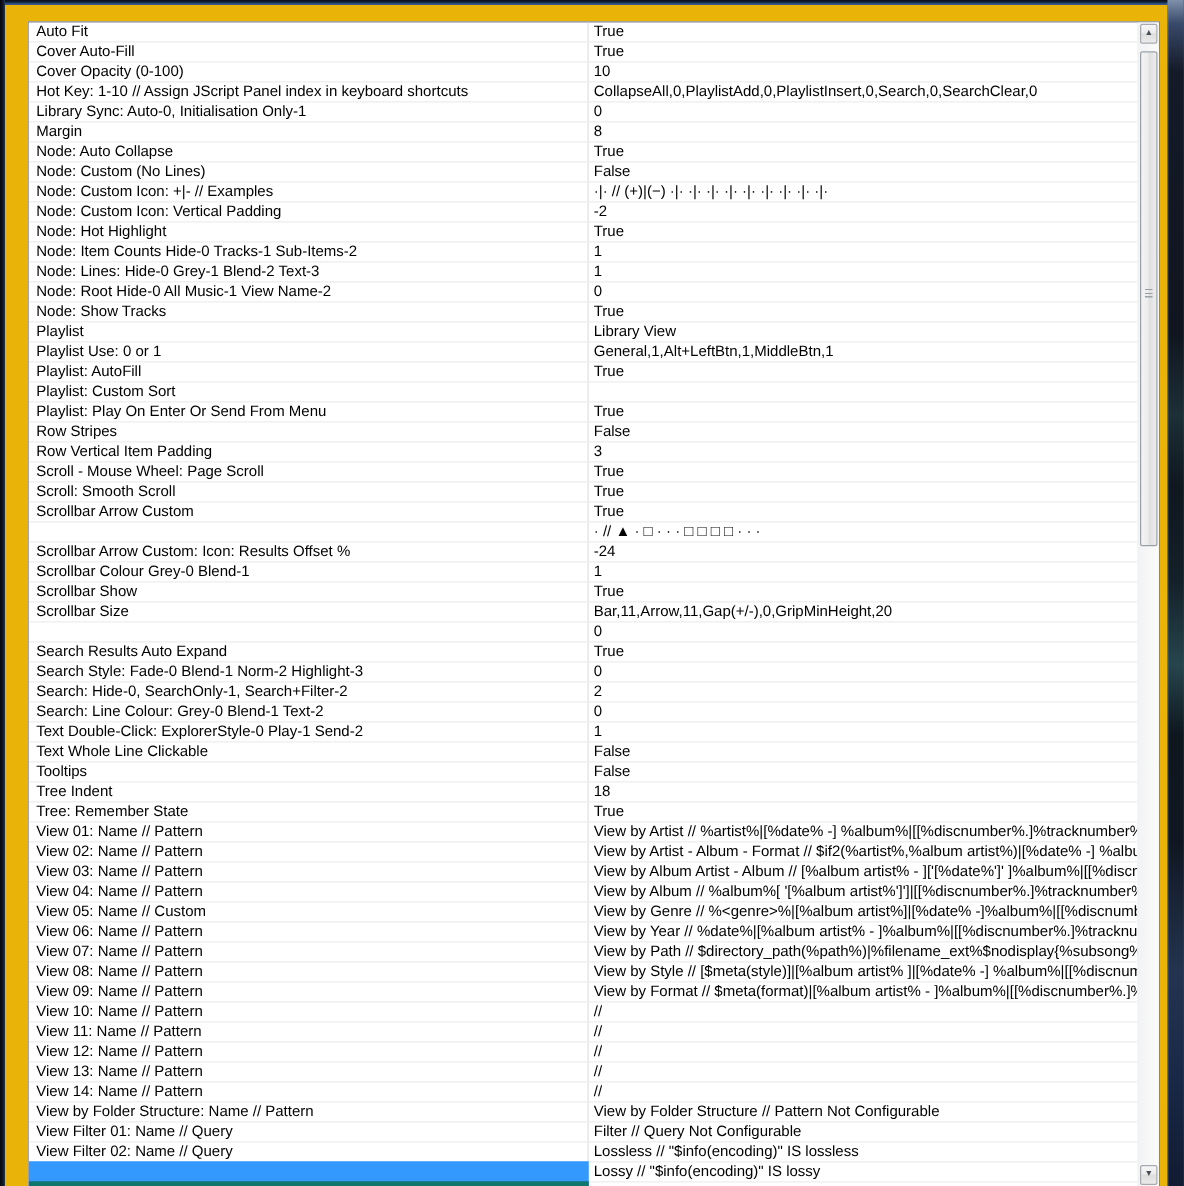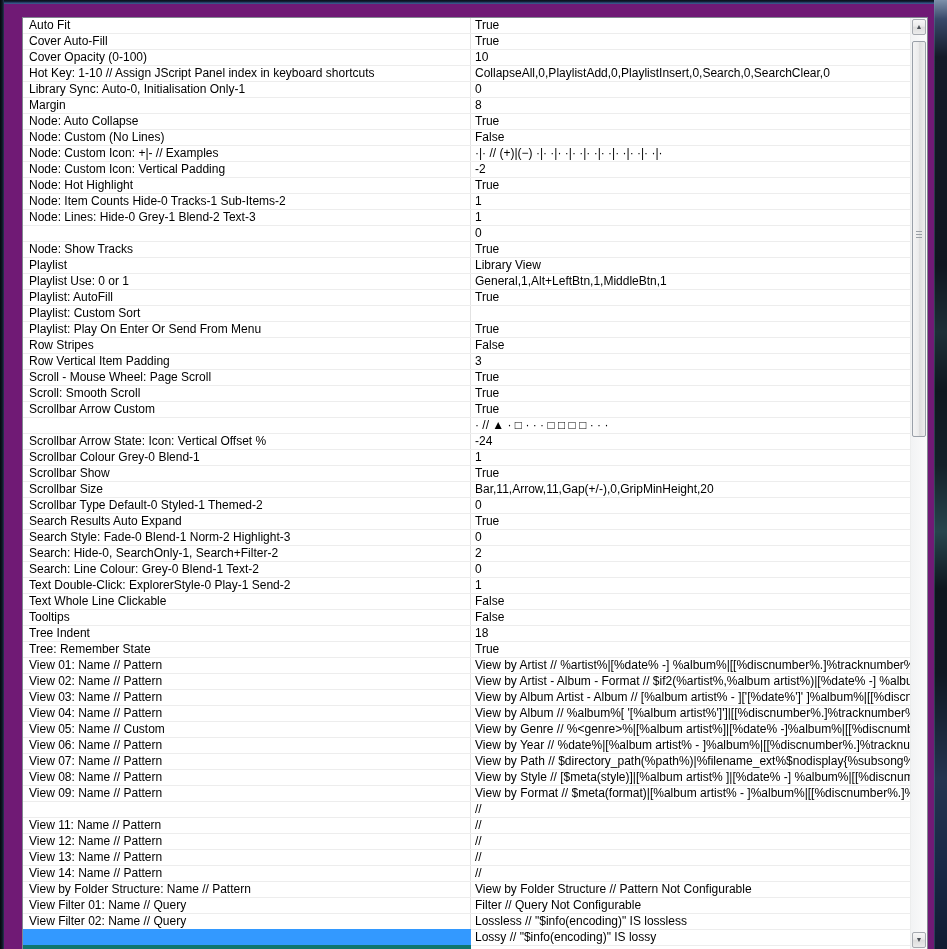--- a/index.html
+++ b/index.html
@@ -13,21 +13,21 @@
   .frame-top{position:absolute;left:0;top:0;width:947px;height:4px;
     background:linear-gradient(180deg,#0b0e14 0%,#13203a 40%,#2d4a75 70%,#3f5f93 100%);}
   .frame-left{position:absolute;left:0;top:0;width:4px;height:949px;
     background:linear-gradient(90deg,#05070b 0%,#0f1624 55%,#273852 100%);}
   .frame-right{position:absolute;left:934px;top:0;width:13px;height:949px;
     border-left:1px solid rgba(130,160,200,0.25);
     background:linear-gradient(180deg,#7e90aa 0%,#39496a 2%,#141a28 6%,#10151f 28%,
       #1d2f37 35%,#0f171f 41%,#142029 49%,#27454d 56%,#0e161e 62%,
       #101722 71%,#243450 82%,#192846 91%,#111b32 100%);}
   
-  .panel{position:absolute;left:4px;top:4px;width:930px;height:945px;background:#701a75;}
+  .panel{position:absolute;left:4px;top:4px;width:930px;height:945px;background:#eab308;}
   
   .table{position:absolute;left:18px;top:13px;width:904px;height:931px;
     background:#ffffff;border:1px solid #828790;}
   .rows-area{position:absolute;left:0;top:0;right:17px;bottom:0;overflow:hidden;}
   .col-divider{position:absolute;left:447px;top:0;width:1px;height:100%;background:#e2e2e2;}
   .prow{position:relative;height:16px;box-sizing:border-box;border-bottom:1px solid #ededed;
     font-size:12px;line-height:15px;color:#000;white-space:nowrap;}
   .prow .name{position:absolute;left:0;top:0;bottom:0;width:448px;padding-left:6px;
     box-sizing:border-box;overflow:hidden;}
   .prow .value{position:absolute;left:448px;top:0;bottom:0;right:0;padding-left:4px;
@@ -109,20 +109,21 @@
   </div>
         <div class="prow">
     <div class="name">Node: Item Counts Hide-0 Tracks-1 Sub-Items-2</div>
     <div class="value">1</div>
   </div>
         <div class="prow">
     <div class="name">Node: Lines: Hide-0 Grey-1 Blend-2 Text-3</div>
     <div class="value">1</div>
   </div>
         <div class="prow">
+    <div class="name">Node: Root Hide-0 All Music-1 View Name-2</div>
     <div class="value">0</div>
   </div>
         <div class="prow">
     <div class="name">Node: Show Tracks</div>
     <div class="value">True</div>
   </div>
         <div class="prow">
     <div class="name">Playlist</div>
     <div class="value">Library View</div>
   </div>
@@ -159,37 +160,36 @@
     <div class="value">True</div>
   </div>
         <div class="prow">
     <div class="name">Scrollbar Arrow Custom</div>
     <div class="value">True</div>
   </div>
         <div class="prow">
     <div class="value">· // ▲ · □ · · ·  □ □ □ □ · · ·</div>
   </div>
         <div class="prow">
-    <div class="name">Scrollbar Arrow State: Icon: Vertical Offset %</div>
+    <div class="name">Scrollbar Arrow Custom: Icon: Results Offset %</div>
     <div class="value">-24</div>
   </div>
         <div class="prow">
     <div class="name">Scrollbar Colour Grey-0 Blend-1</div>
     <div class="value">1</div>
   </div>
         <div class="prow">
     <div class="name">Scrollbar Show</div>
     <div class="value">True</div>
   </div>
         <div class="prow">
     <div class="name">Scrollbar Size</div>
     <div class="value">Bar,11,Arrow,11,Gap(+/-),0,GripMinHeight,20</div>
   </div>
         <div class="prow">
-    <div class="name">Scrollbar Type Default-0 Styled-1 Themed-2</div>
     <div class="value">0</div>
   </div>
         <div class="prow">
     <div class="name">Search Results Auto Expand</div>
     <div class="value">True</div>
   </div>
         <div class="prow">
     <div class="name">Search Style: Fade-0 Blend-1 Norm-2 Highlight-3</div>
     <div class="value">0</div>
   </div>
@@ -251,20 +251,21 @@
   </div>
         <div class="prow">
     <div class="name">View 08: Name // Pattern</div>
     <div class="value">View by Style // [$meta(style)]|[%album artist% ]|[%date% -] %album%|[[%discnumbe…</div>
   </div>
         <div class="prow">
     <div class="name">View 09: Name // Pattern</div>
     <div class="value">View by Format //  $meta(format)|[%album artist% - ]%album%|[[%discnumber%.]%tr…</div>
   </div>
         <div class="prow">
+    <div class="name">View 10: Name // Pattern</div>
     <div class="value">//</div>
   </div>
         <div class="prow">
     <div class="name">View 11: Name // Pattern</div>
     <div class="value">//</div>
   </div>
         <div class="prow">
     <div class="name">View 12: Name // Pattern</div>
     <div class="value">//</div>
   </div>

